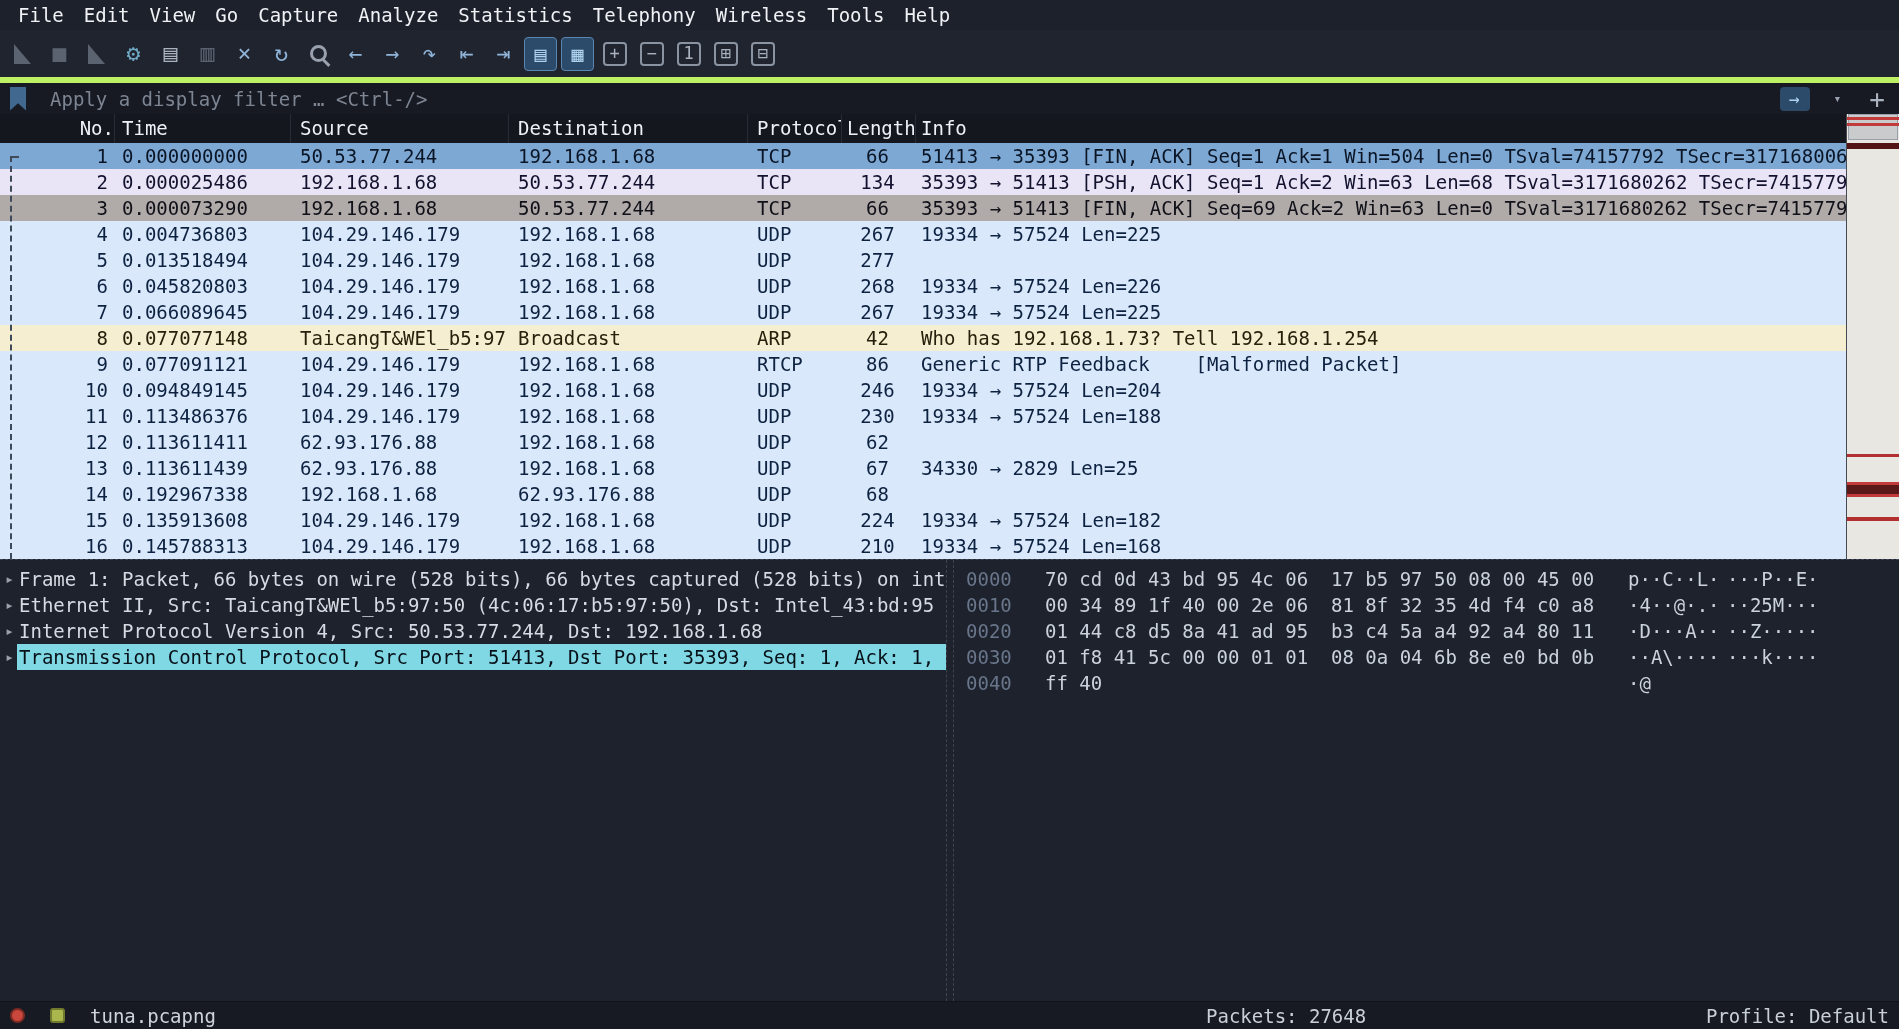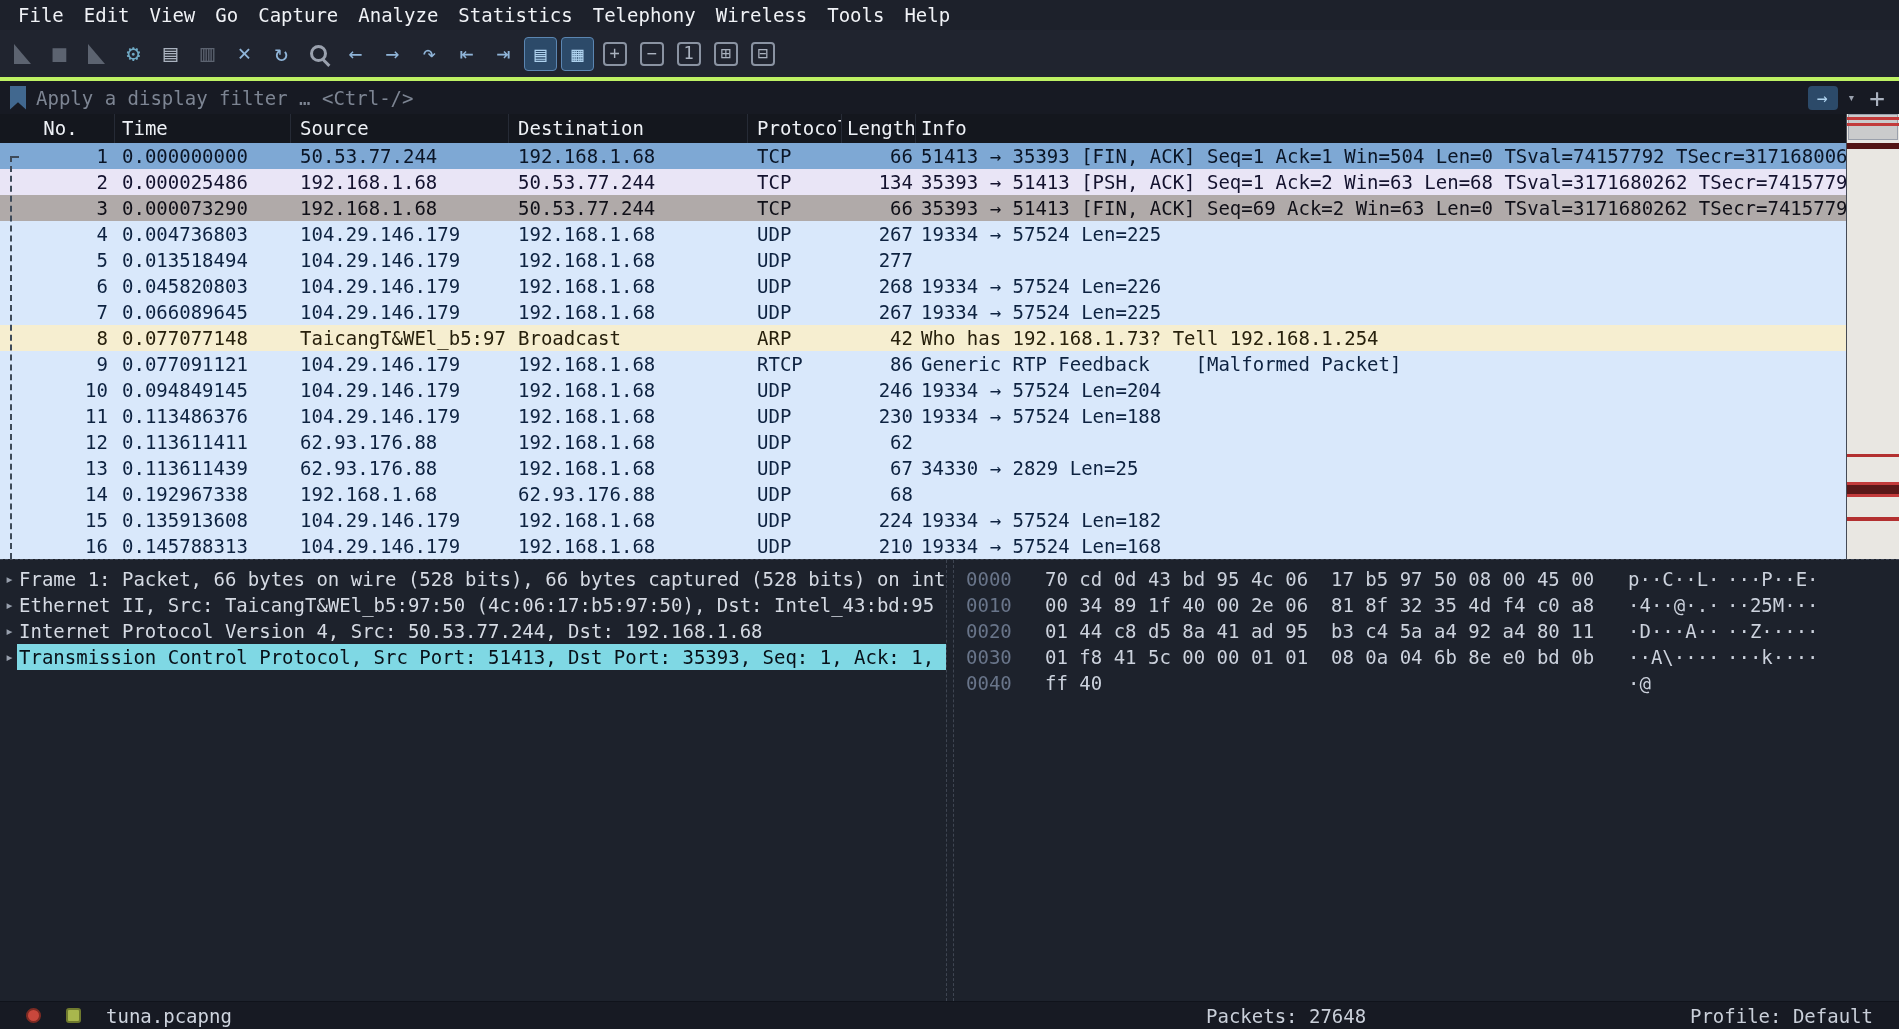--- a/index.html
+++ b/index.html
@@ -23,43 +23,43 @@
   .tbtn.pressed .glyph{color:#aed2ee;font-size:20px}
   .tbtn.boxed .glyph{display:flex;align-items:center;justify-content:center;width:24px;height:24px;
     border:2px solid #8a93a2;border-radius:4px;font-size:17px;color:#aab2bf}
   .icon-fin{width:0;height:0;border-bottom:20px solid #5c6370;border-right:17px solid transparent}
   .icon-mag{position:relative;width:24px;height:24px}
   .icon-mag::before{content:"";position:absolute;left:3px;top:3px;width:11px;height:11px;border:3px solid #9aa1ae;border-radius:50%}
   .icon-mag::after{content:"";position:absolute;left:16px;top:16px;width:9px;height:3px;background:#9aa1ae;
     transform:rotate(45deg);transform-origin:0 50%}
 
   
-  .filterbar{height:37px;display:flex;align-items:center;background:#171a23;padding:0 10px;gap:10px;flex:0 0 auto;border-top:4px solid #bef264}
+  .filterbar{height:37px;display:flex;align-items:center;background:#171a23;padding:0 10px;gap:24px;flex:0 0 auto;border-top:6px solid #bef264}
   .icon-bookmark{width:16px;height:24px;background:#41688f;clip-path:polygon(0 0,100% 0,100% 100%,50% 70%,0 100%);flex:0 0 auto}
   .filter-input{flex:1;background:transparent;border:none;outline:none;font:19px "DejaVu Sans Mono",monospace;color:#d0d5df}
   .filter-input::placeholder{color:#7d8593}
   .filter-apply{width:30px;height:24px;background:#2c4a69;border-radius:4px;display:flex;align-items:center;justify-content:center;color:#aed2ee;font-size:18px;flex:0 0 auto}
   .filter-caret{color:#9aa1ae;font-size:13px;flex:0 0 auto}
   .filter-add{color:#aab2bf;font-size:26px;padding:0 4px;flex:0 0 auto}
 
   
   .packet-area{position:relative;height:445px;flex:0 0 auto;background:#1d212b}
   .p-header{display:flex;height:29px;background:#14171e;color:#eef1f6;font-size:19px;line-height:29px;width:1846px}
   .hcell{overflow:hidden;white-space:pre;border-right:1px solid #262b36;flex:0 0 auto}
   .rows{position:relative}
   .p-row{display:flex;height:26px;line-height:26px;font-size:19px;white-space:pre;width:1846px;overflow:hidden}
   .cell{overflow:hidden;white-space:pre;flex:0 0 auto}
   .c-no,.h-no{width:115px}
   .c-no{text-align:right;padding-right:7px}
-  .h-no{text-align:center;padding-left:7px}
+  .h-no{text-align:right;padding-left:7px}
   .c-time,.h-time{width:176px;padding-left:7px}
   .c-src,.h-src{width:218px;padding-left:9px}
   .c-dst,.h-dst{width:239px;padding-left:9px}
   .c-proto,.h-proto{width:94px;padding-left:9px}
-  .c-len{width:74px;text-align:right;padding-right:3px}
+  .c-len{width:74px;text-align:center;padding-right:3px}
   .h-len{width:74px;padding-left:5px}
   .c-info,.h-info{flex:1 1 auto;padding-left:5px}
   .h-info{border-right:none}
   .row-selected{background:#7ea8d4;color:#0a1526}
   .row-tcp{background:#e9e5f6;color:#13122e}
   .row-gray{background:#b0aaa9;color:#101018}
   .row-udp{background:#d9e8fb;color:#0d2240}
   .row-arp{background:#f6eed0;color:#27200c}
   .conv-line{position:absolute;left:10px;top:13px;bottom:0;width:0;border-left:2px dashed #3e4a59;pointer-events:none}
   .conv-tick{position:absolute;left:10px;top:13px;width:9px;height:0;border-top:2px dashed #3e4a59;pointer-events:none}
@@ -77,21 +77,21 @@
   .hex-pane{flex:1;padding:6px 0 0 12px;border-left:1px dashed #3e4552;margin-left:6px;overflow:hidden}
   .hx-row{height:26px;line-height:26px;font-size:19px;white-space:pre;color:#ccd2dd}
   .hx-off{display:inline-block;width:46px;color:#69758a}
   .hx-g{display:inline-block;width:264px;margin-left:33px;white-space:pre}
   .hx-g2{margin-left:22px}
   .hx-a{display:inline-block;width:92px;margin-left:33px;white-space:pre}
   .hx-a2{margin-left:7px}
 
   
   .statusbar{height:28px;flex:0 0 auto;display:flex;align-items:center;background:#171a23;border-top:1px solid #10131b;
-    font-size:19px;color:#c9cfd9;padding:0 26px;gap:25px;position:relative}
+    font-size:19px;color:#c9cfd9;padding:0 10px;gap:25px;position:relative}
   .icon-expert{width:15px;height:15px;border-radius:50%;background:#c9473c;border:2px solid #7e2b23;flex:0 0 auto}
   .icon-comment{width:15px;height:15px;border-radius:3px;background:#a9b74d;border:2px solid #6f7a2e;flex:0 0 auto}
   .sb-file{color:#ced4de}
   .sb-packets{position:absolute;left:1206px}
   .sb-profile{margin-left:auto}
 </style>
 </head>
 <body>
 
 <div class="window">

